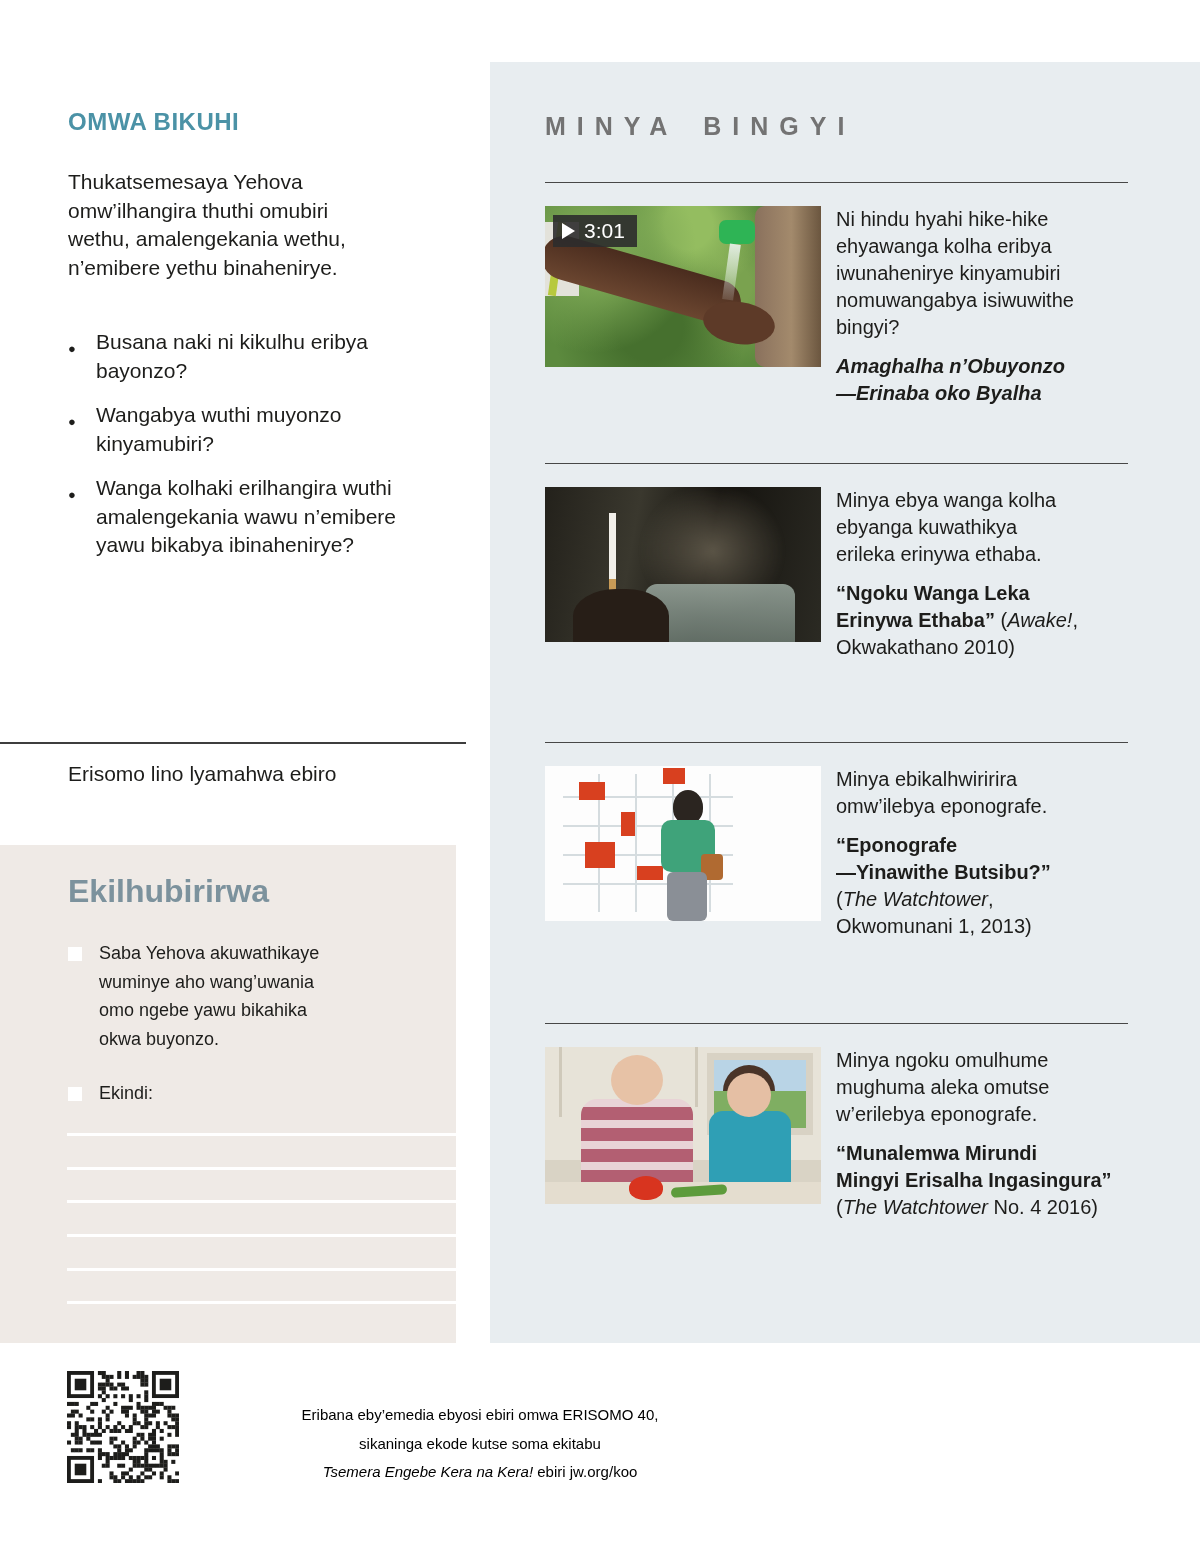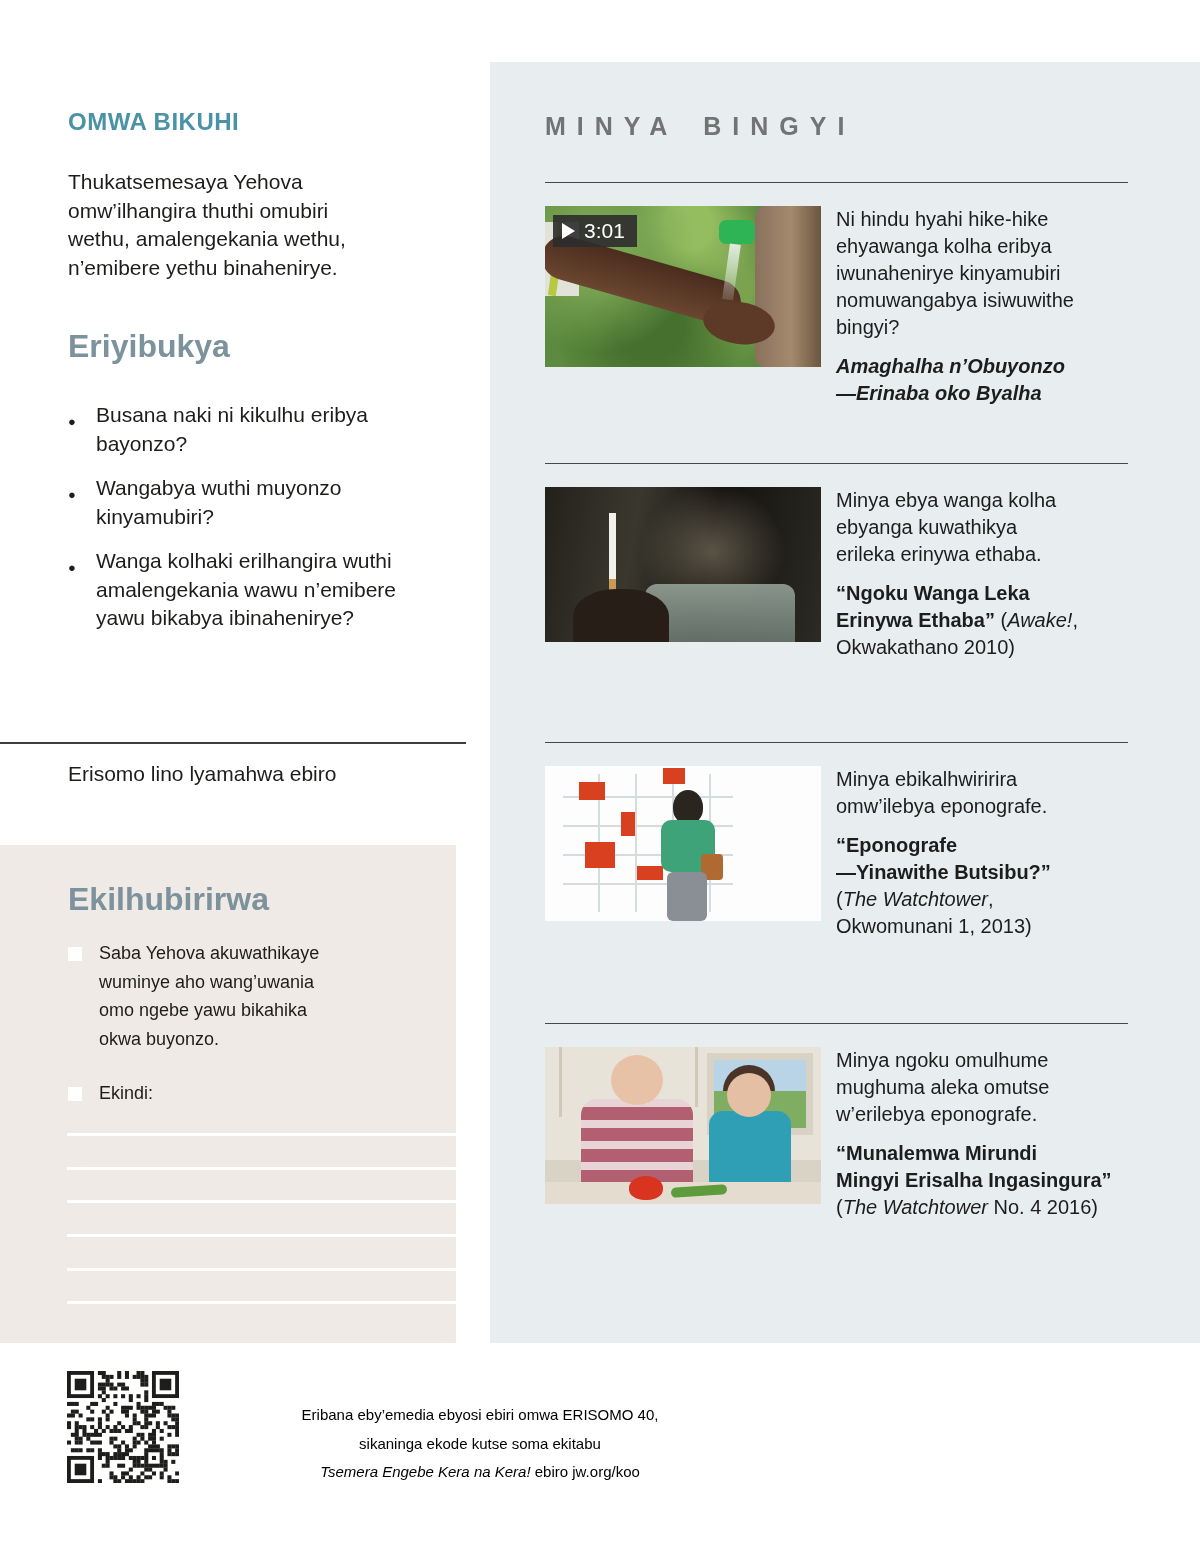--- a/index.html
+++ b/index.html
@@ -17,21 +17,21 @@
   .sub-heading{margin:0;font-size:32px;font-weight:bold;color:#7c929d;}
   .review-heading{margin-bottom:36px;}
   .bullets{margin:0;padding:0;list-style:none;}
   .bullets li{position:relative;padding-left:28px;margin-bottom:16px;font-size:21px;line-height:28.5px;}
   .bullets li::before{content:"\25CF";position:absolute;left:0;top:7px;font-size:13px;color:#1d1d1b;}
   .left-rule{position:absolute;left:0;top:742px;width:466px;height:2px;background:#3d3d3d;}
   .lesson-note{position:absolute;left:68px;top:762px;font-size:21px;margin:0;}
 
   
   .reminder-panel{position:absolute;left:0;top:845px;width:456px;height:498px;background:#efeae6;}
-  .reminder-heading{position:absolute;left:68px;top:36px;}
+  .reminder-heading{position:absolute;left:68px;top:28px;}
   .check-item{position:absolute;left:68px;display:flex;gap:17px;}
   .check-item.item-0{top:94px;}
   .check-item.item-1{top:234px;}
   .checkbox{width:14px;height:14px;background:#ffffff;flex:none;margin-top:8px;}
   .check-label{font-size:18px;line-height:28.5px;}
   .write-line{position:absolute;left:67px;width:389px;height:3px;background:#ffffff;}
 
   
   .media-panel{position:absolute;left:490px;top:62px;width:710px;height:1281px;background:#e8edf0;}
   .media-heading{position:absolute;left:55px;top:50px;margin:0;font-size:25px;font-weight:bold;
@@ -119,21 +119,20 @@
 </style>
 </head>
 <body>
 
 <section class="left-col">
   <h1 class="doc-title">OMWA BIKUHI</h1>
   <p class="intro pre">Thukatsemesaya Yehova
 omw’ilhangira thuthi omubiri
 wethu, amalengekania wethu,
 n’emibere yethu binahenirye.</p>
-  <h2 class="sub-heading review-heading">Eriyibukya</h2>
   <ul class="bullets">
     <li class="pre">Busana naki ni kikulhu eribya
 bayonzo?</li>
     <li class="pre">Wangabya wuthi muyonzo
 kinyamubiri?</li>
     <li class="pre">Wanga kolhaki erilhangira wuthi
 amalengekania wawu n’emibere
 yawu bikabya ibinahenirye?</li>
   </ul>
 </section>
@@ -546,14 +545,14 @@
     <rect x="22" y="0" width="7" height="7" fill="#1d1d1b"></rect>
     <rect x="23" y="1" width="5" height="5" fill="#ffffff"></rect>
     <rect x="24" y="2" width="3" height="3" fill="#1d1d1b"></rect>
     <rect x="0" y="22" width="7" height="7" fill="#1d1d1b"></rect>
     <rect x="1" y="23" width="5" height="5" fill="#ffffff"></rect>
     <rect x="2" y="24" width="3" height="3" fill="#1d1d1b"></rect>
   </svg>
 <div class="footer-text">
   <p class="pre">Eribana eby’emedia ebyosi ebiri omwa ERISOMO 40,
 sikaninga ekode kutse soma ekitabu</p>
-  <p><span class="i">Tsemera Engebe Kera na Kera!</span><span> ebiro jw.org/koo</span></p>
+  <p><span class="i">Tsemera Engebe Kera na Kera!</span><span> ebiri jw.org/koo</span></p>
 </div>
 
 </body></html>

